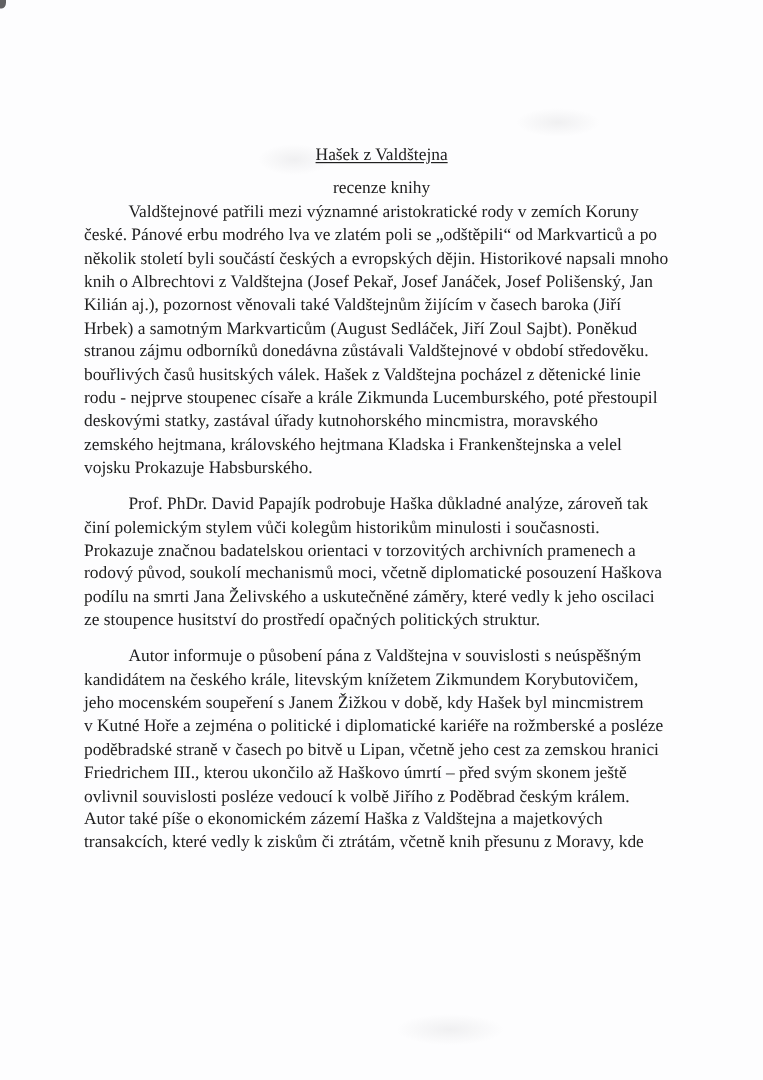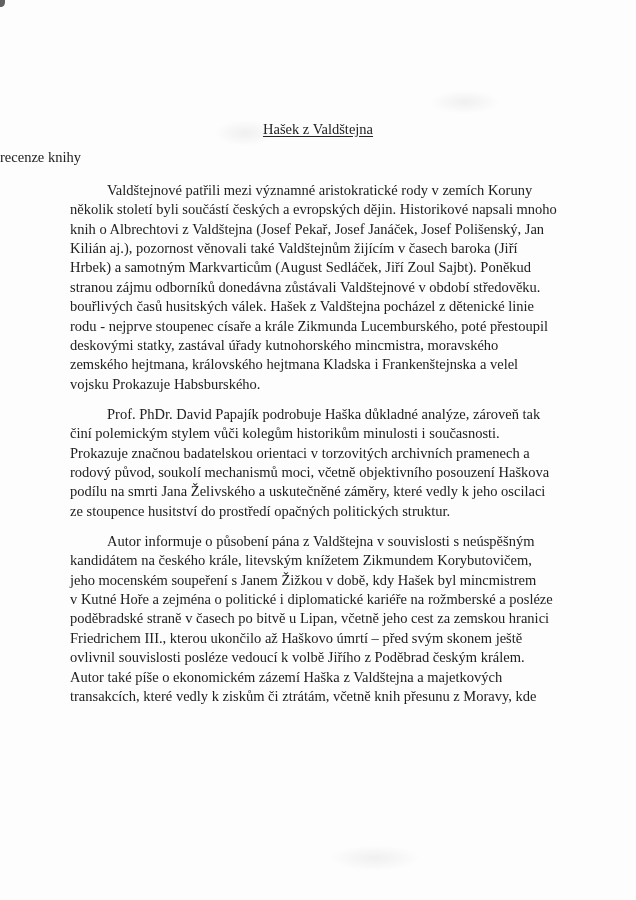--- a/index.html
+++ b/index.html
@@ -23,28 +23,29 @@
     line-height: 19.4px;
     font-weight: normal;
     text-decoration: underline;
     text-underline-offset: 2px;
     
     margin-left: -70px;
     margin-right: -50px;
   }
 
   .doc-subtitle {
+    text-align: center;
     font-size: 14.5px;
     line-height: 19.4px;
     margin-top: 9px;
     margin-left: -70px;
     margin-right: -50px;
   }
 
-  .doc-body { margin-top: 13px; }
+  .doc-body { margin-top: 0; }
 
   p.para {
     font-size: 14.5px;
     line-height: 19.4px;
     margin-bottom: 10.5px;
   }
 
   .line { display: block; white-space: nowrap; }
   .line.first { padding-left: 37px; }
 
@@ -76,36 +77,37 @@
   <span class="smudge s2"></span>
   <span class="smudge s3"></span>
 
   <div class="doc-title">Hašek z Valdštejna</div>
 
   <div class="doc-subtitle">recenze knihy</div>
 
   <div class="doc-body">
       <p class="para">
         <span class="line first">Valdštejnové patřili mezi významné aristokratické rody v zemích Koruny</span>
+        <span class="line">české. Pánové erbu modrého lva ve zlatém poli se „odštěpili“ od Markvarticů a po</span>
         <span class="line">několik století byli součástí českých a evropských dějin. Historikové napsali mnoho</span>
         <span class="line">knih o Albrechtovi z Valdštejna (Josef Pekař, Josef Janáček, Josef Polišenský, Jan</span>
         <span class="line">Kilián aj.), pozornost věnovali také Valdštejnům žijícím v časech baroka (Jiří</span>
         <span class="line">Hrbek) a samotným Markvarticům (August Sedláček, Jiří Zoul Sajbt). Poněkud</span>
         <span class="line">stranou zájmu odborníků donedávna zůstávali Valdštejnové v období středověku.</span>
         <span class="line">bouřlivých časů husitských válek. Hašek z Valdštejna pocházel z dětenické linie</span>
         <span class="line">rodu - nejprve stoupenec císaře a krále Zikmunda Lucemburského, poté přestoupil</span>
         <span class="line">deskovými statky, zastával úřady kutnohorského mincmistra, moravského</span>
         <span class="line">zemského hejtmana, královského hejtmana Kladska i Frankenštejnska a velel</span>
         <span class="line">vojsku Prokazuje Habsburského.</span>
       </p>
       <p class="para">
         <span class="line first">Prof. PhDr. David Papajík podrobuje Haška důkladné analýze, zároveň tak</span>
         <span class="line">činí polemickým stylem vůči kolegům historikům minulosti i současnosti.</span>
         <span class="line">Prokazuje značnou badatelskou orientaci v torzovitých archivních pramenech a</span>
-        <span class="line">rodový původ, soukolí mechanismů moci, včetně objektivního posouzení Haškova</span>
+        <span class="line">rodový původ, soukolí mechanismů moci, včetně diplomatické posouzení Haškova</span>
         <span class="line">podílu na smrti Jana Želivského a uskutečněné záměry, které vedly k jeho oscilaci</span>
         <span class="line">ze stoupence husitství do prostředí opačných politických struktur.</span>
       </p>
       <p class="para">
         <span class="line first">Autor informuje o působení pána z Valdštejna v souvislosti s neúspěšným</span>
         <span class="line">kandidátem na českého krále, litevským knížetem Zikmundem Korybutovičem,</span>
         <span class="line">jeho mocenském soupeření s Janem Žižkou v době, kdy Hašek byl mincmistrem</span>
         <span class="line">v Kutné Hoře a zejména o politické i diplomatické kariéře na rožmberské a posléze</span>
         <span class="line">poděbradské straně v časech po bitvě u Lipan, včetně jeho cest za zemskou hranici</span>
         <span class="line">Friedrichem III., kterou ukončilo až Haškovo úmrtí – před svým skonem ještě</span>

